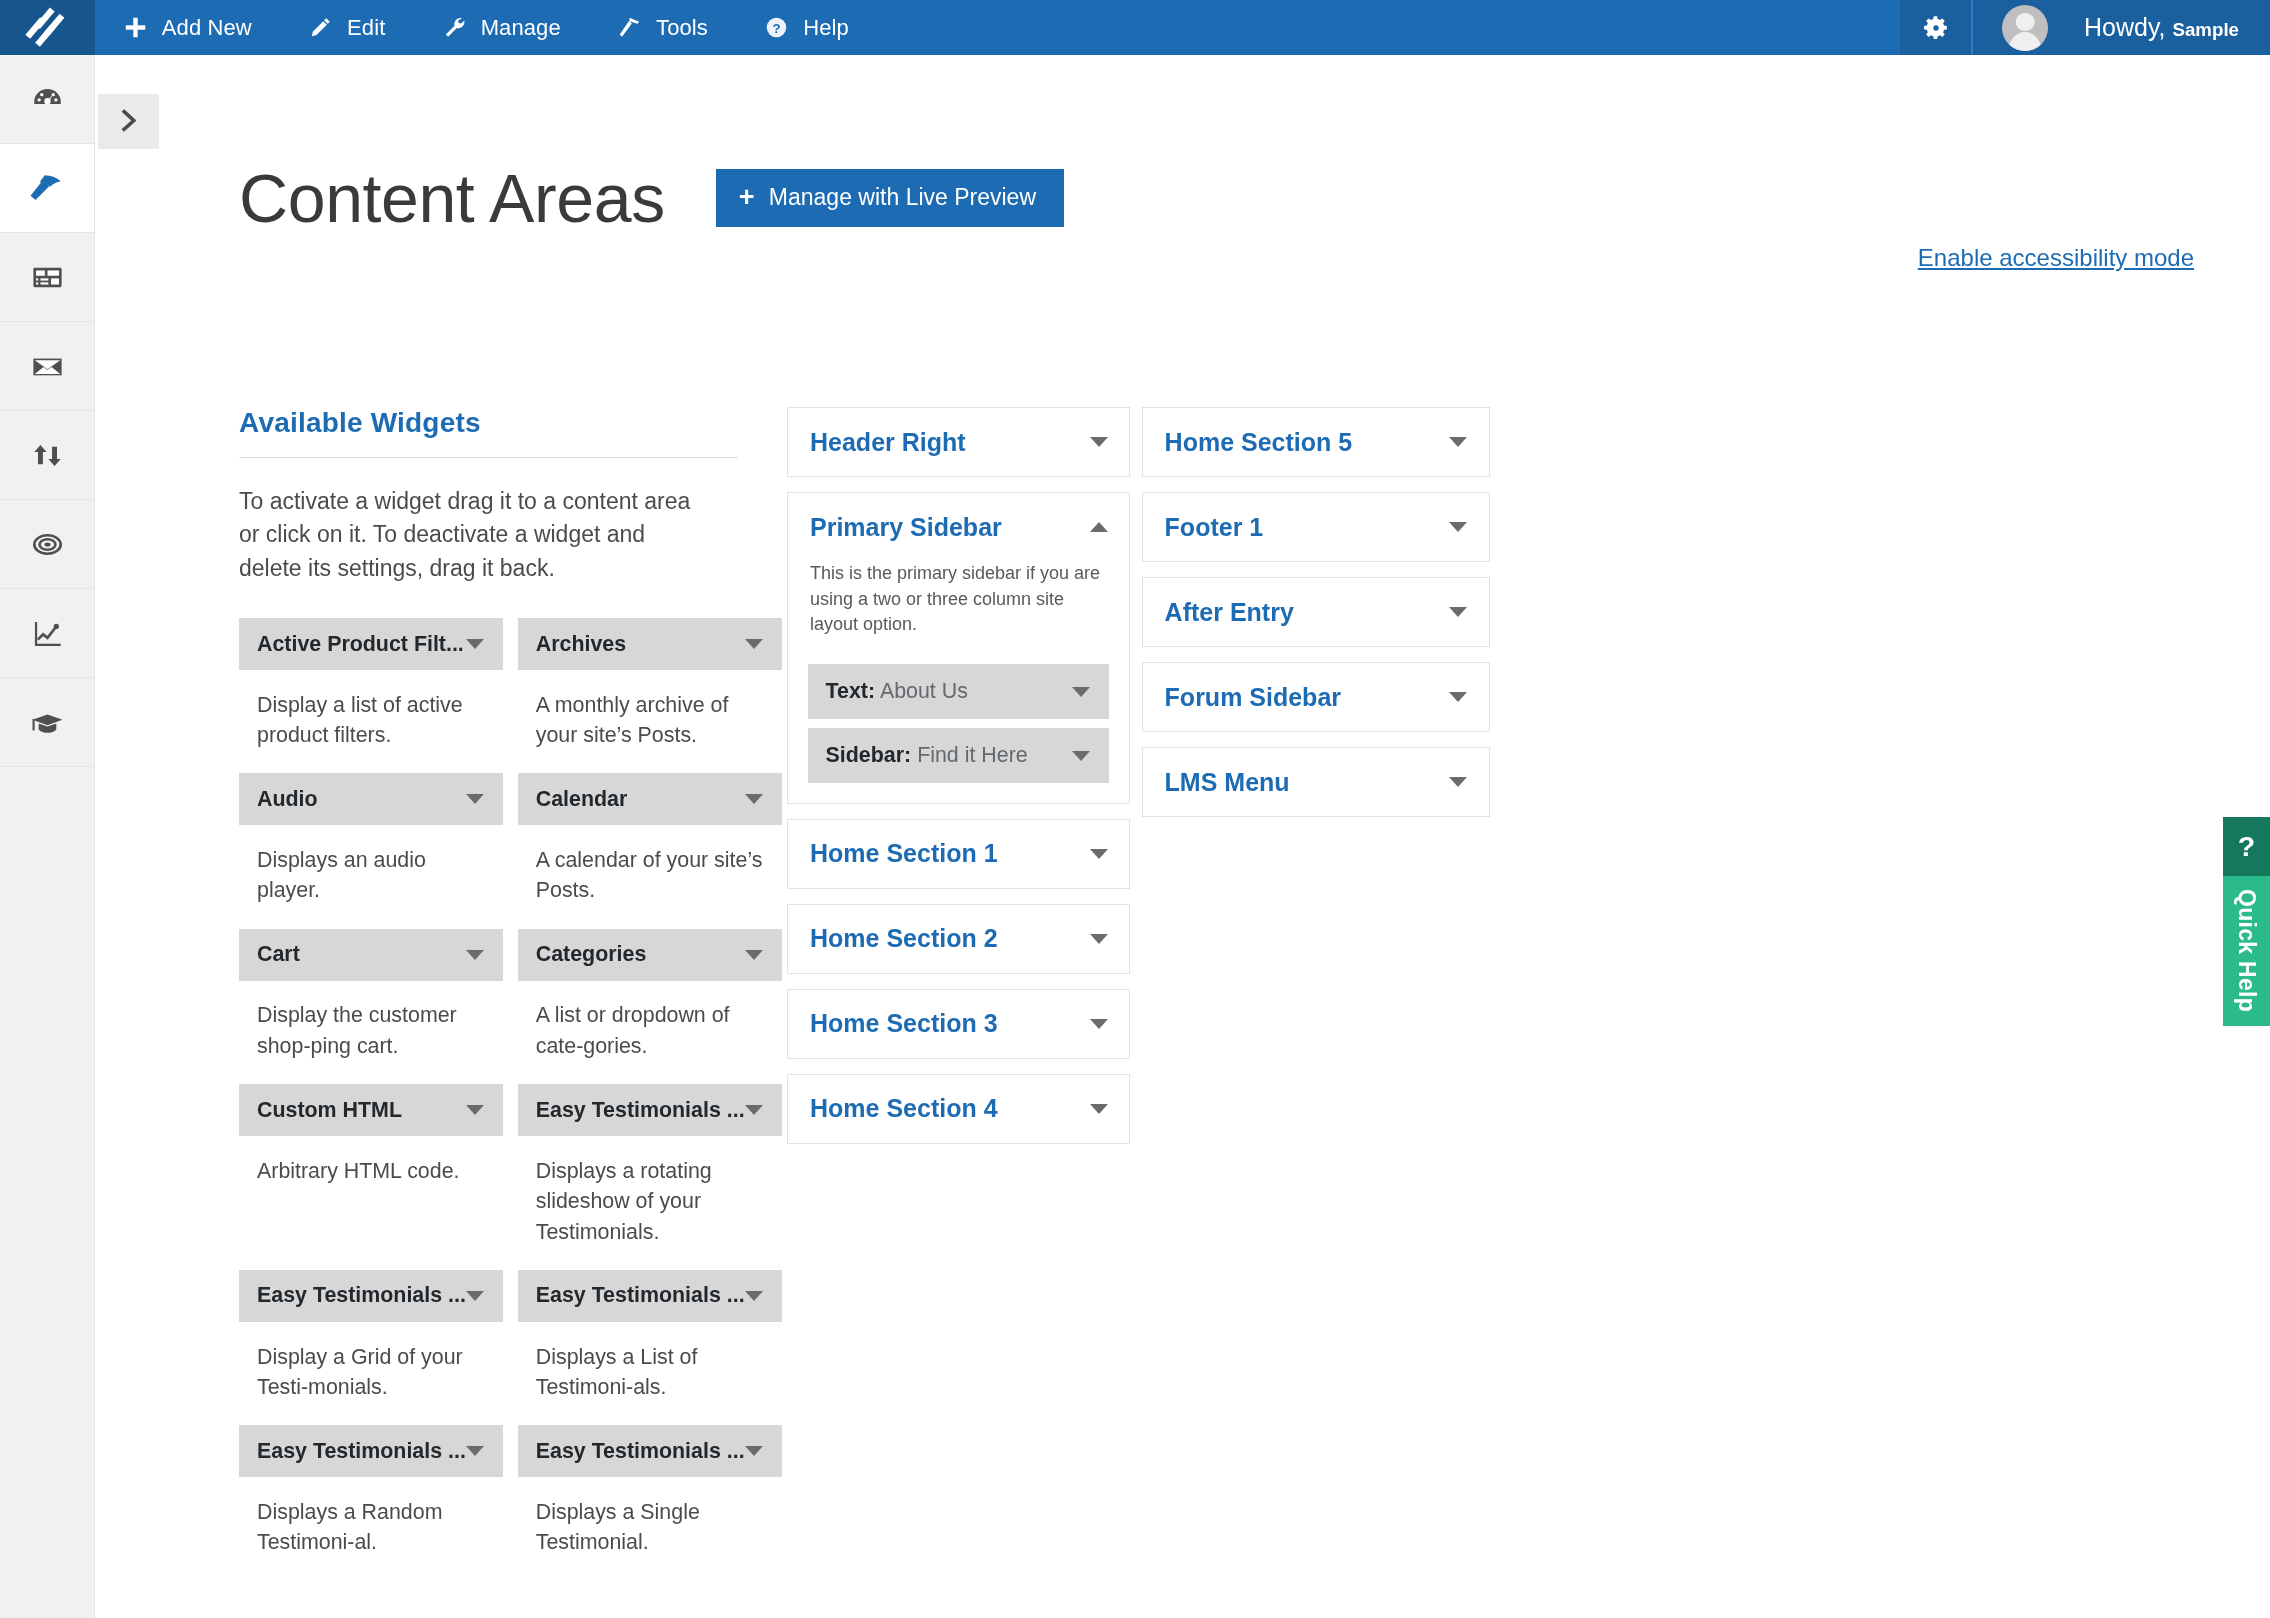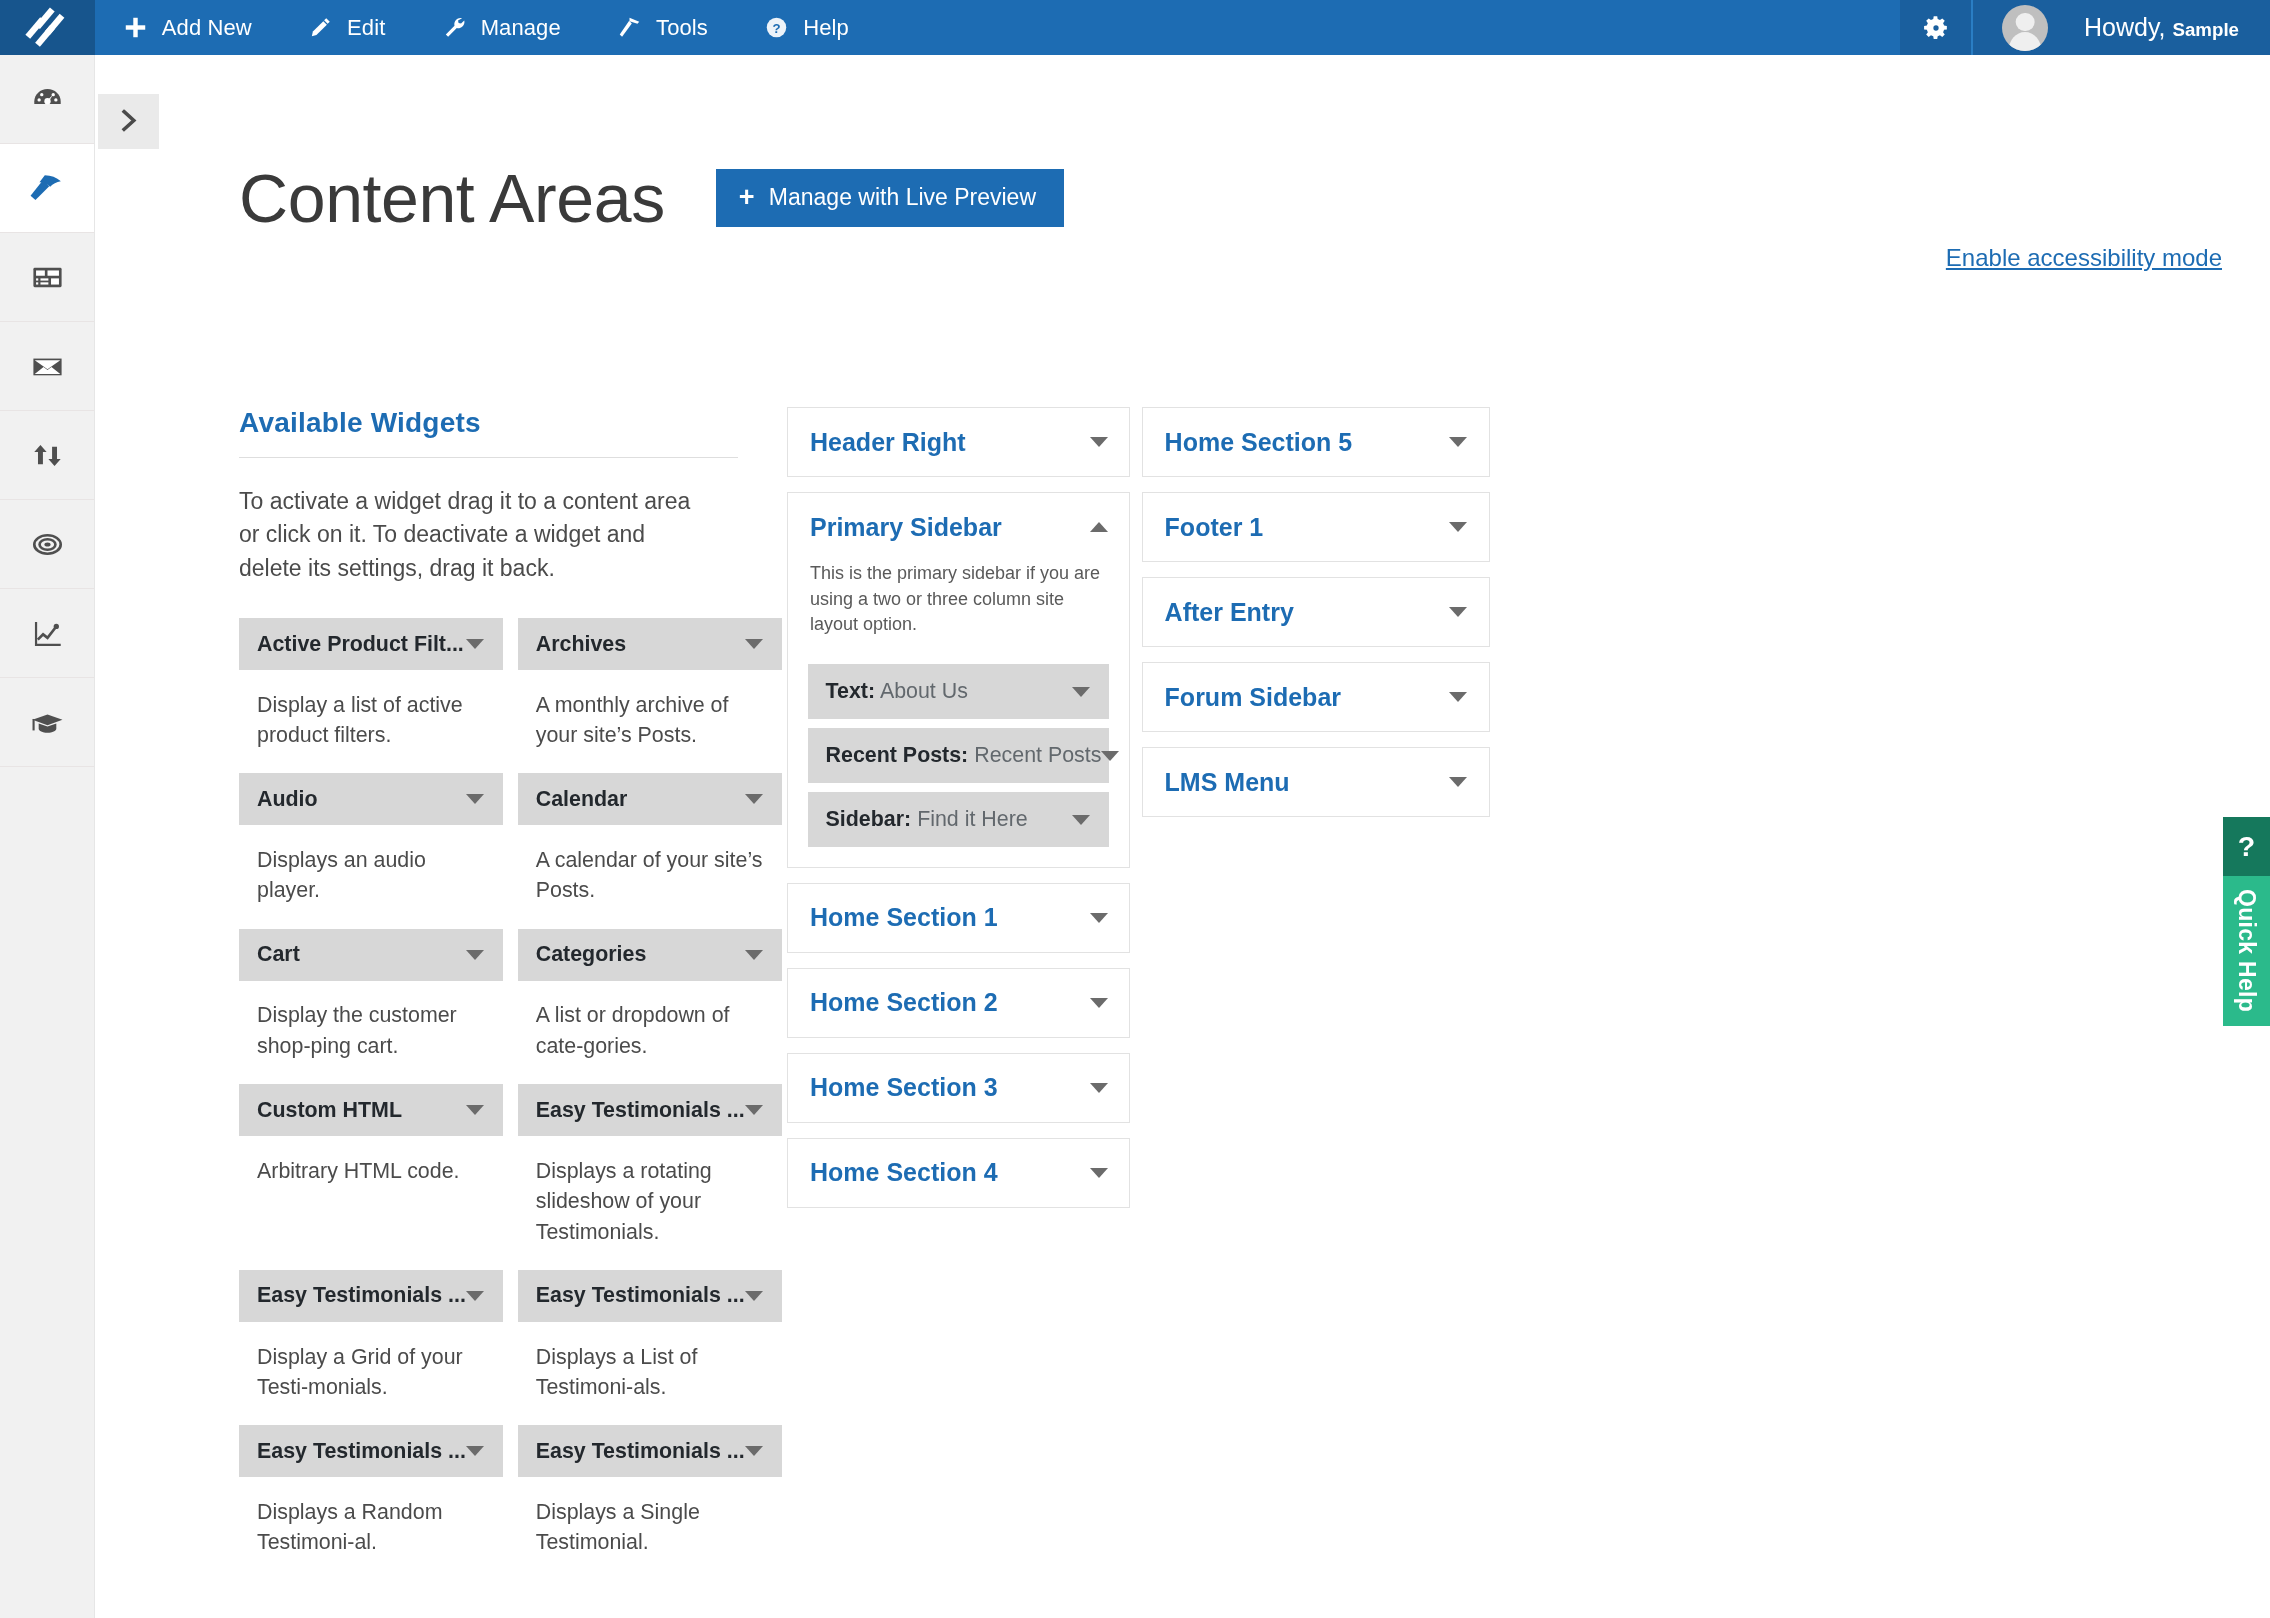--- a/index.html
+++ b/index.html
@@ -133,21 +133,21 @@
     font-size: 23px;
     padding: 15px 28px 16px 23px;
     display: inline-flex; align-items: center; gap: 14.3px;
     border: none; cursor: pointer;
     white-space: nowrap;
     font-family: "Liberation Sans", sans-serif;
   }
   .btn-live-preview .plus { font-size: 27px; font-weight: bold; line-height: 1; }
 
   .a11y-link {
-    position: absolute; top: 189px; right: 88px;
+    position: absolute; top: 189px; right: 116px;
     color: #1d6cb3; font-size: 24px;
     text-decoration: underline;
     cursor: pointer; white-space: nowrap;
   }
 
   
   .cols {
     position: absolute; top: 352px; left: 143px;
     width: 2023px;
     display: flex;
@@ -577,24 +577,20 @@
             <span class="panel-title">Primary Sidebar</span>
             <span class="caret up"></span>
           </div>
           <div class="panel-desc">This is the primary sidebar if you are using a two or three column site layout option.</div>
           <div class="panel-body">
             <div class="inst">
               <span class="inst-label"><b>Text:</b><span> About Us</span></span>
               <span class="caret"></span>
             </div>
             <div class="inst">
-              <span class="inst-label"><b>Recent Posts:</b><span> Recent Posts</span></span>
-              <span class="caret"></span>
-            </div>
-            <div class="inst">
               <span class="inst-label"><b>Sidebar:</b><span> Find it Here</span></span>
               <span class="caret"></span>
             </div>
           </div>
         </div>
         <div class="panel">
           <div class="panel-head">
             <span class="panel-title">Home Section 1</span>
             <span class="caret"></span>
           </div>

